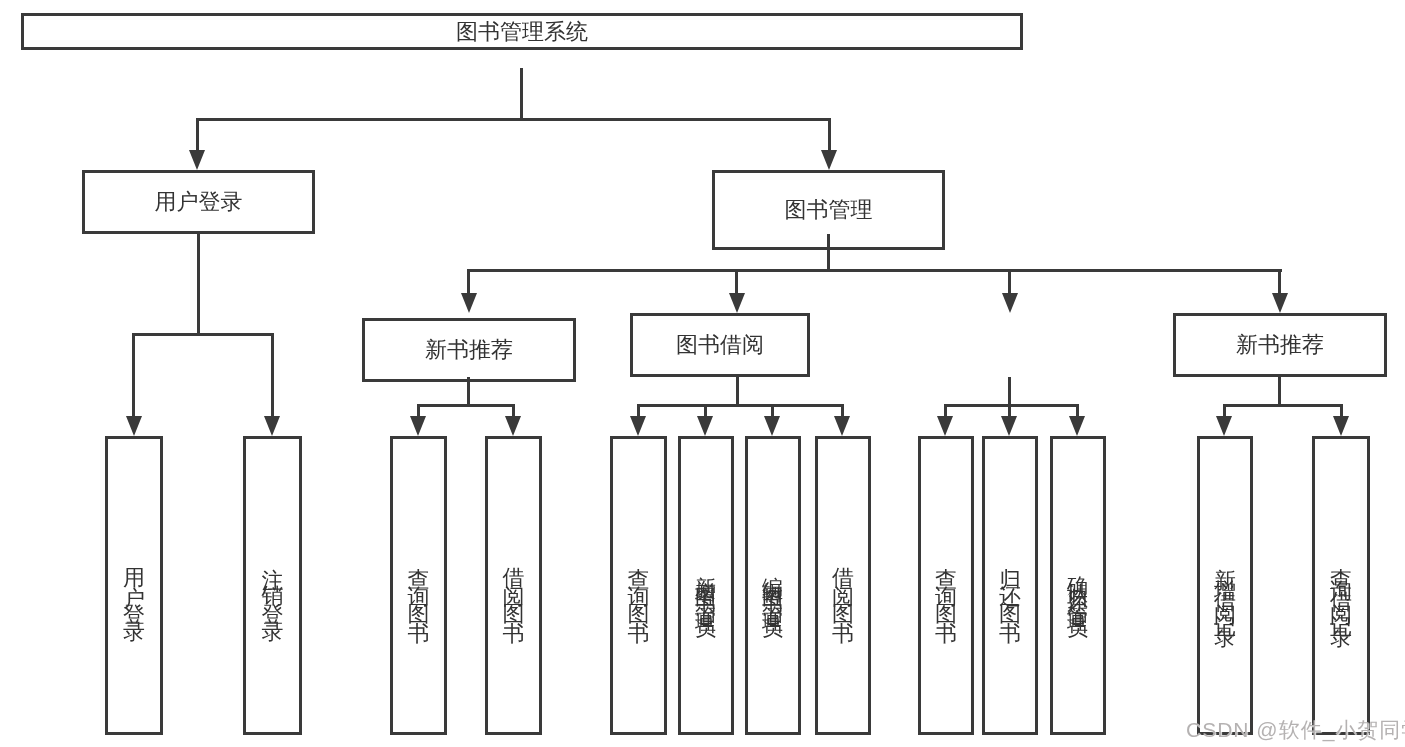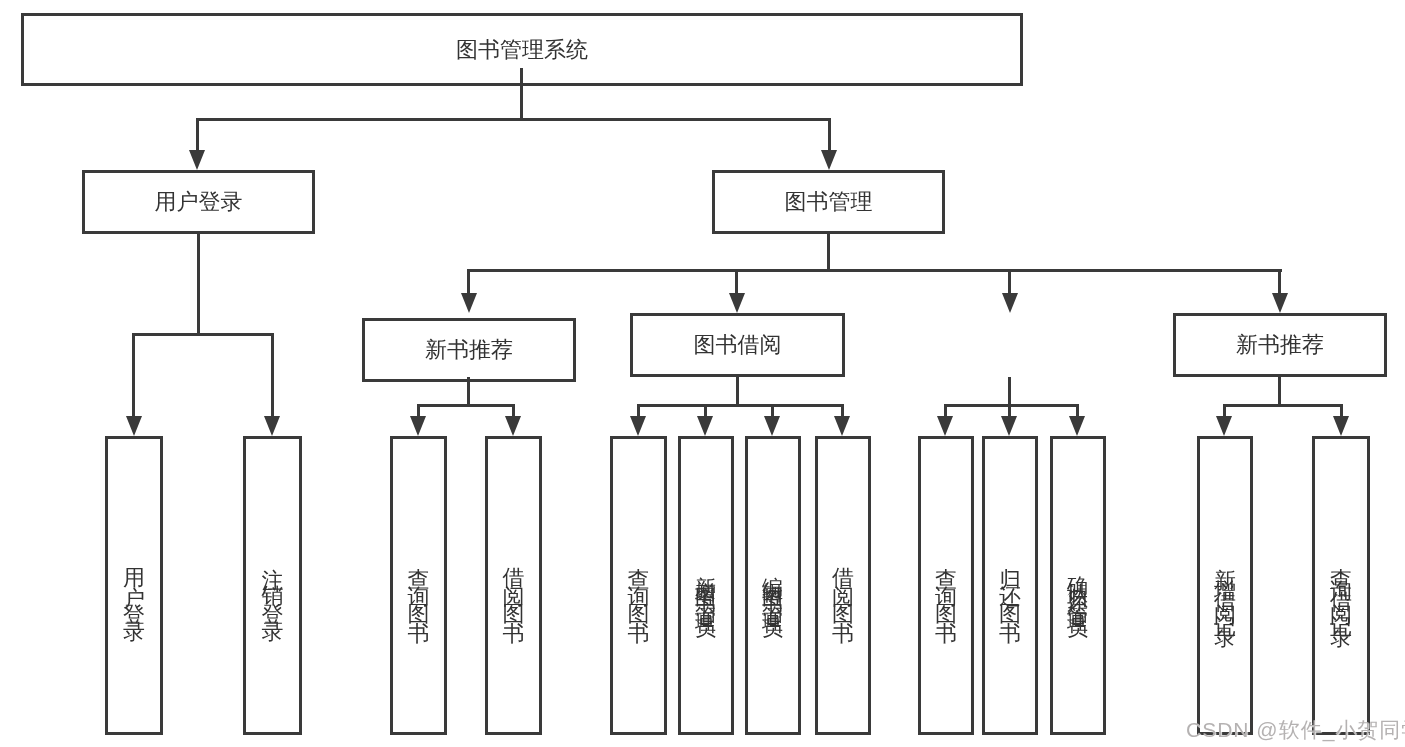--- a/index.html
+++ b/index.html
@@ -41,53 +41,53 @@
     font-size:21px;color:var(--wm);letter-spacing:1px;
     text-shadow:1px 1px 1px rgba(255,255,255,0.9);
     white-space:nowrap;
   }
 </style>
 </head>
 <body>
 
 <div class="canvas">
 
-  <div class="box" style="left:21px;top:13px;width:1002px;height:73px">
+  <div class="box" style="left:21px;top:13px;width:1002px;height:37px">
     <span class="lbl">图书管理系统</span>
   </div>
 
   <div class="line" style="left:520px;top:68px;width:3px;height:52px"></div>
   <div class="line" style="left:196px;top:118px;width:635px;height:3px"></div>
   <div class="line" style="left:196px;top:118px;width:3px;height:34px"></div>
   <div class="arrow" style="left:189px;top:150px"></div>
   <div class="line" style="left:828px;top:118px;width:3px;height:34px"></div>
   <div class="arrow" style="left:821px;top:150px"></div>
 
   <div class="box" style="left:82px;top:170px;width:233px;height:64px">
     <span class="lbl">用户登录</span>
   </div>
-  <div class="box" style="left:712px;top:170px;width:233px;height:64px">
+  <div class="box" style="left:712px;top:170px;width:233px;height:80px">
     <span class="lbl">图书管理</span>
   </div>
 
   <div class="line" style="left:827px;top:234px;width:3px;height:38px"></div>
   <div class="line" style="left:467px;top:269px;width:815px;height:3px"></div>
   <div class="line" style="left:467px;top:269px;width:3px;height:26px"></div>
   <div class="arrow" style="left:461px;top:293px"></div>
   <div class="line" style="left:735px;top:269px;width:3px;height:26px"></div>
   <div class="arrow" style="left:729px;top:293px"></div>
   <div class="line" style="left:1008px;top:269px;width:3px;height:26px"></div>
   <div class="arrow" style="left:1002px;top:293px"></div>
   <div class="line" style="left:1278px;top:269px;width:3px;height:26px"></div>
   <div class="arrow" style="left:1272px;top:293px"></div>
 
   <div class="box" style="left:362px;top:318px;width:214px;height:64px">
     <span class="lbl">新书推荐</span>
   </div>
-  <div class="box" style="left:630px;top:313px;width:215px;height:64px">
+  <div class="box" style="left:630px;top:313px;width:180px;height:64px">
     <span class="lbl">图书借阅</span>
   </div>
   <div class="box" style="left:1173px;top:313px;width:214px;height:64px">
     <span class="lbl">新书推荐</span>
   </div>
 
   <div class="line" style="left:197px;top:234px;width:3px;height:101px"></div>
   <div class="line" style="left:132px;top:333px;width:142px;height:3px"></div>
   <div class="line" style="left:132px;top:333px;width:3px;height:84px"></div>
   <div class="arrow" style="left:126px;top:416px"></div>

